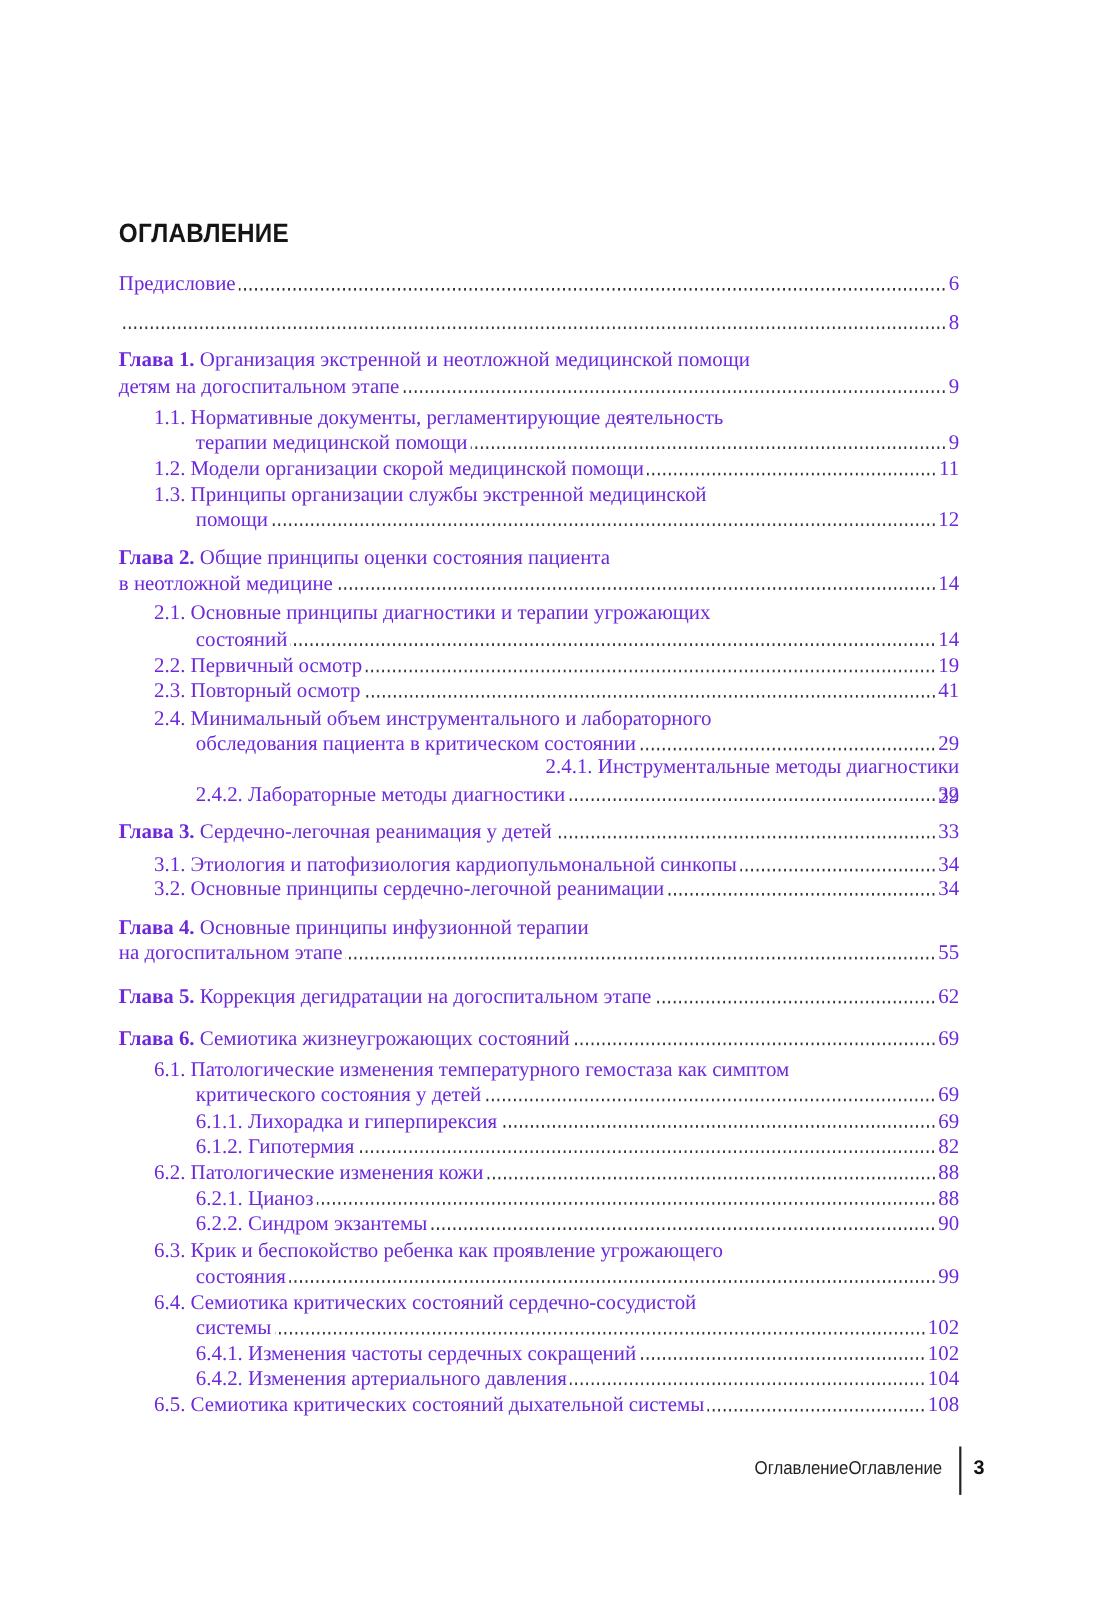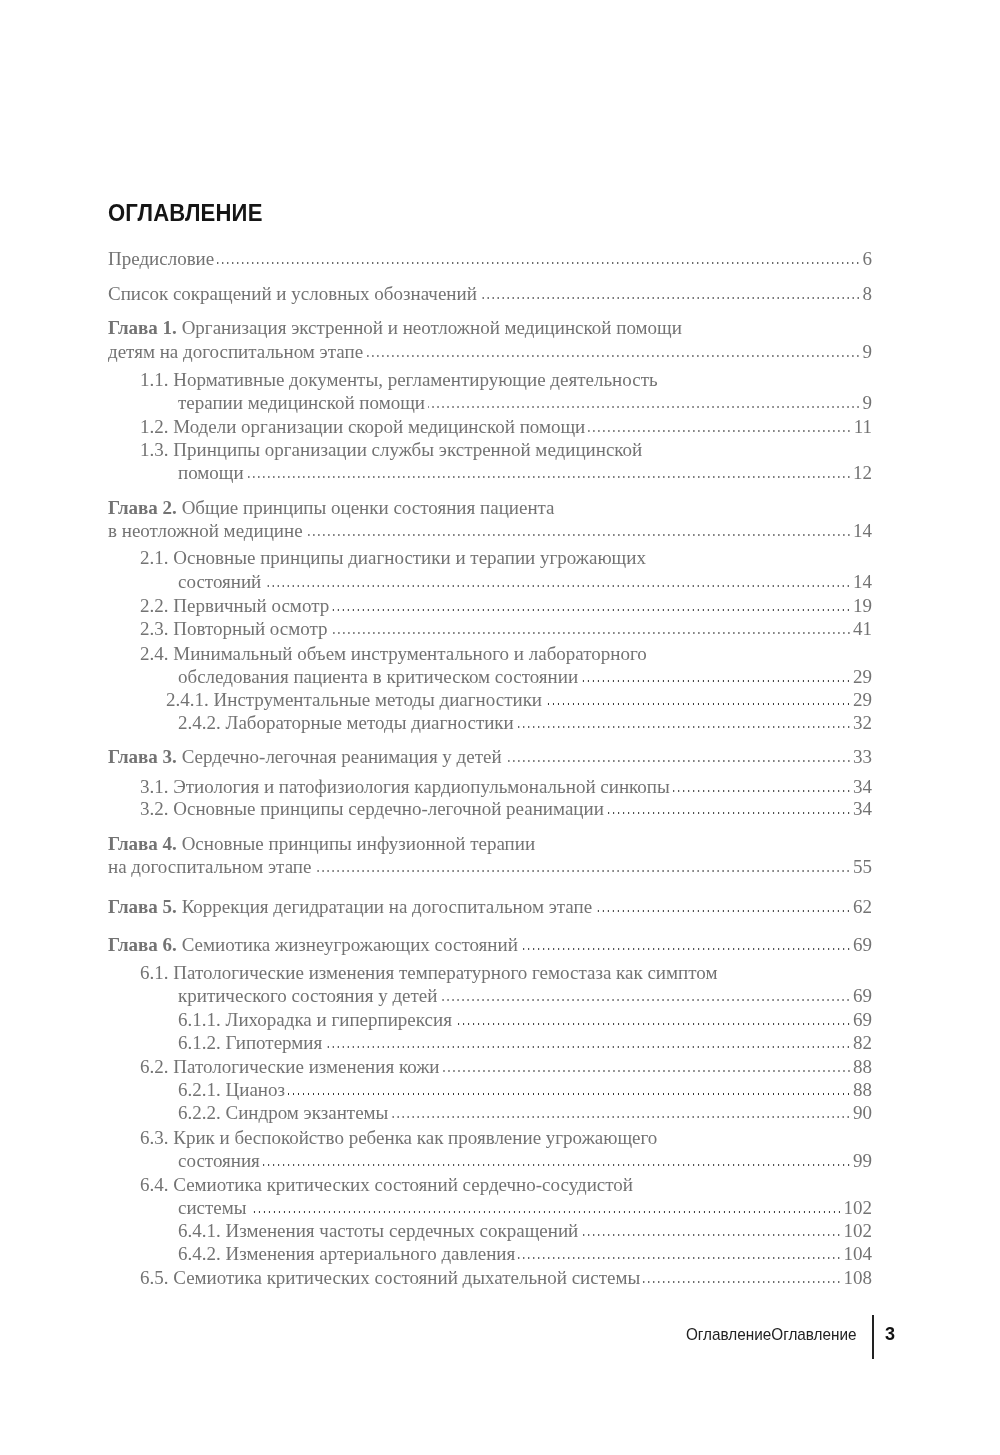--- a/index.html
+++ b/index.html
@@ -7,21 +7,21 @@
   .title {
     position: absolute; left: 108px; top: 199px;
     font-family: "Liberation Sans", "DejaVu Sans", sans-serif;
     font-weight: bold; font-size: 24px; letter-spacing: 0.2px; color: #151515;
     transform: scaleX(0.92); transform-origin: left top;
   }
   .line {
     position: absolute; left: 108px; right: 128px; height: 24px;
     display: flex; align-items: flex-end;
     font-family: "Liberation Serif", "DejaVu Serif", serif;
-    font-size: 19px; line-height: 22px; color: #737373; white-space: nowrap; justify-content: space-between;
+    font-size: 19px; line-height: 22px; color: #6d28d9; white-space: nowrap; justify-content: space-between;
   }
   .line .txt { flex: 0 0 auto; }
   .line .txt b { font-weight: bold; }
   .line .dots {
     flex: 1 1 auto; overflow: hidden; margin: 0 2px 5px 3px; height: 4px;
     background-image: radial-gradient(circle, #333 0.9px, transparent 1.1px);
     background-size: 5px 4px; background-repeat: repeat-x; background-position: right center;
   }
   .line .pg { flex: 0 0 auto; }
   .footer-text {
@@ -40,21 +40,20 @@
 
 <div class="title">ОГЛАВЛЕНИЕ</div>
 
 <div id="toc">
     <div class="line" style="left: 108px; top: 246px;">
       <span class="txt"><span>Предисловие</span></span>
       <span class="dots"></span>
       <span class="pg">6</span>
     </div>
     <div class="line" style="left: 108px; top: 281px;">
-      <span class="txt"><span>Список сокращений и условных обозначений</span></span>
       <span class="dots"></span>
       <span class="pg">8</span>
     </div>
     <div class="line" style="left: 108px; top: 315px;">
       <span class="txt"><b>Глава 1.</b><span> Организация экстренной и неотложной медицинской помощи</span></span>
     </div>
     <div class="line" style="left: 108px; top: 339px;">
       <span class="txt"><span>детям на догоспитальном этапе</span></span>
       <span class="dots"></span>
       <span class="pg">9</span>
@@ -107,21 +106,21 @@
       <span class="pg">41</span>
     </div>
     <div class="line" style="left: 140px; top: 641px;">
       <span class="txt"><span>2.4. Минимальный объем инструментального и лабораторного</span></span>
     </div>
     <div class="line" style="left: 178px; top: 664px;">
       <span class="txt"><span>обследования пациента в критическом состоянии</span></span>
       <span class="dots"></span>
       <span class="pg">29</span>
     </div>
-    <div class="line" style="left: 166px; top: 687px;">
+    <div class="line" style="left: 179px; top: 687px; flex-direction: column;">
       <span class="txt"><span>2.4.1. Инструментальные методы диагностики</span></span>
       <span class="dots"></span>
       <span class="pg">29</span>
     </div>
     <div class="line" style="left: 178px; top: 710px;">
       <span class="txt"><span>2.4.2. Лабораторные методы диагностики</span></span>
       <span class="dots"></span>
       <span class="pg">32</span>
     </div>
     <div class="line" style="left: 108px; top: 744px;">

